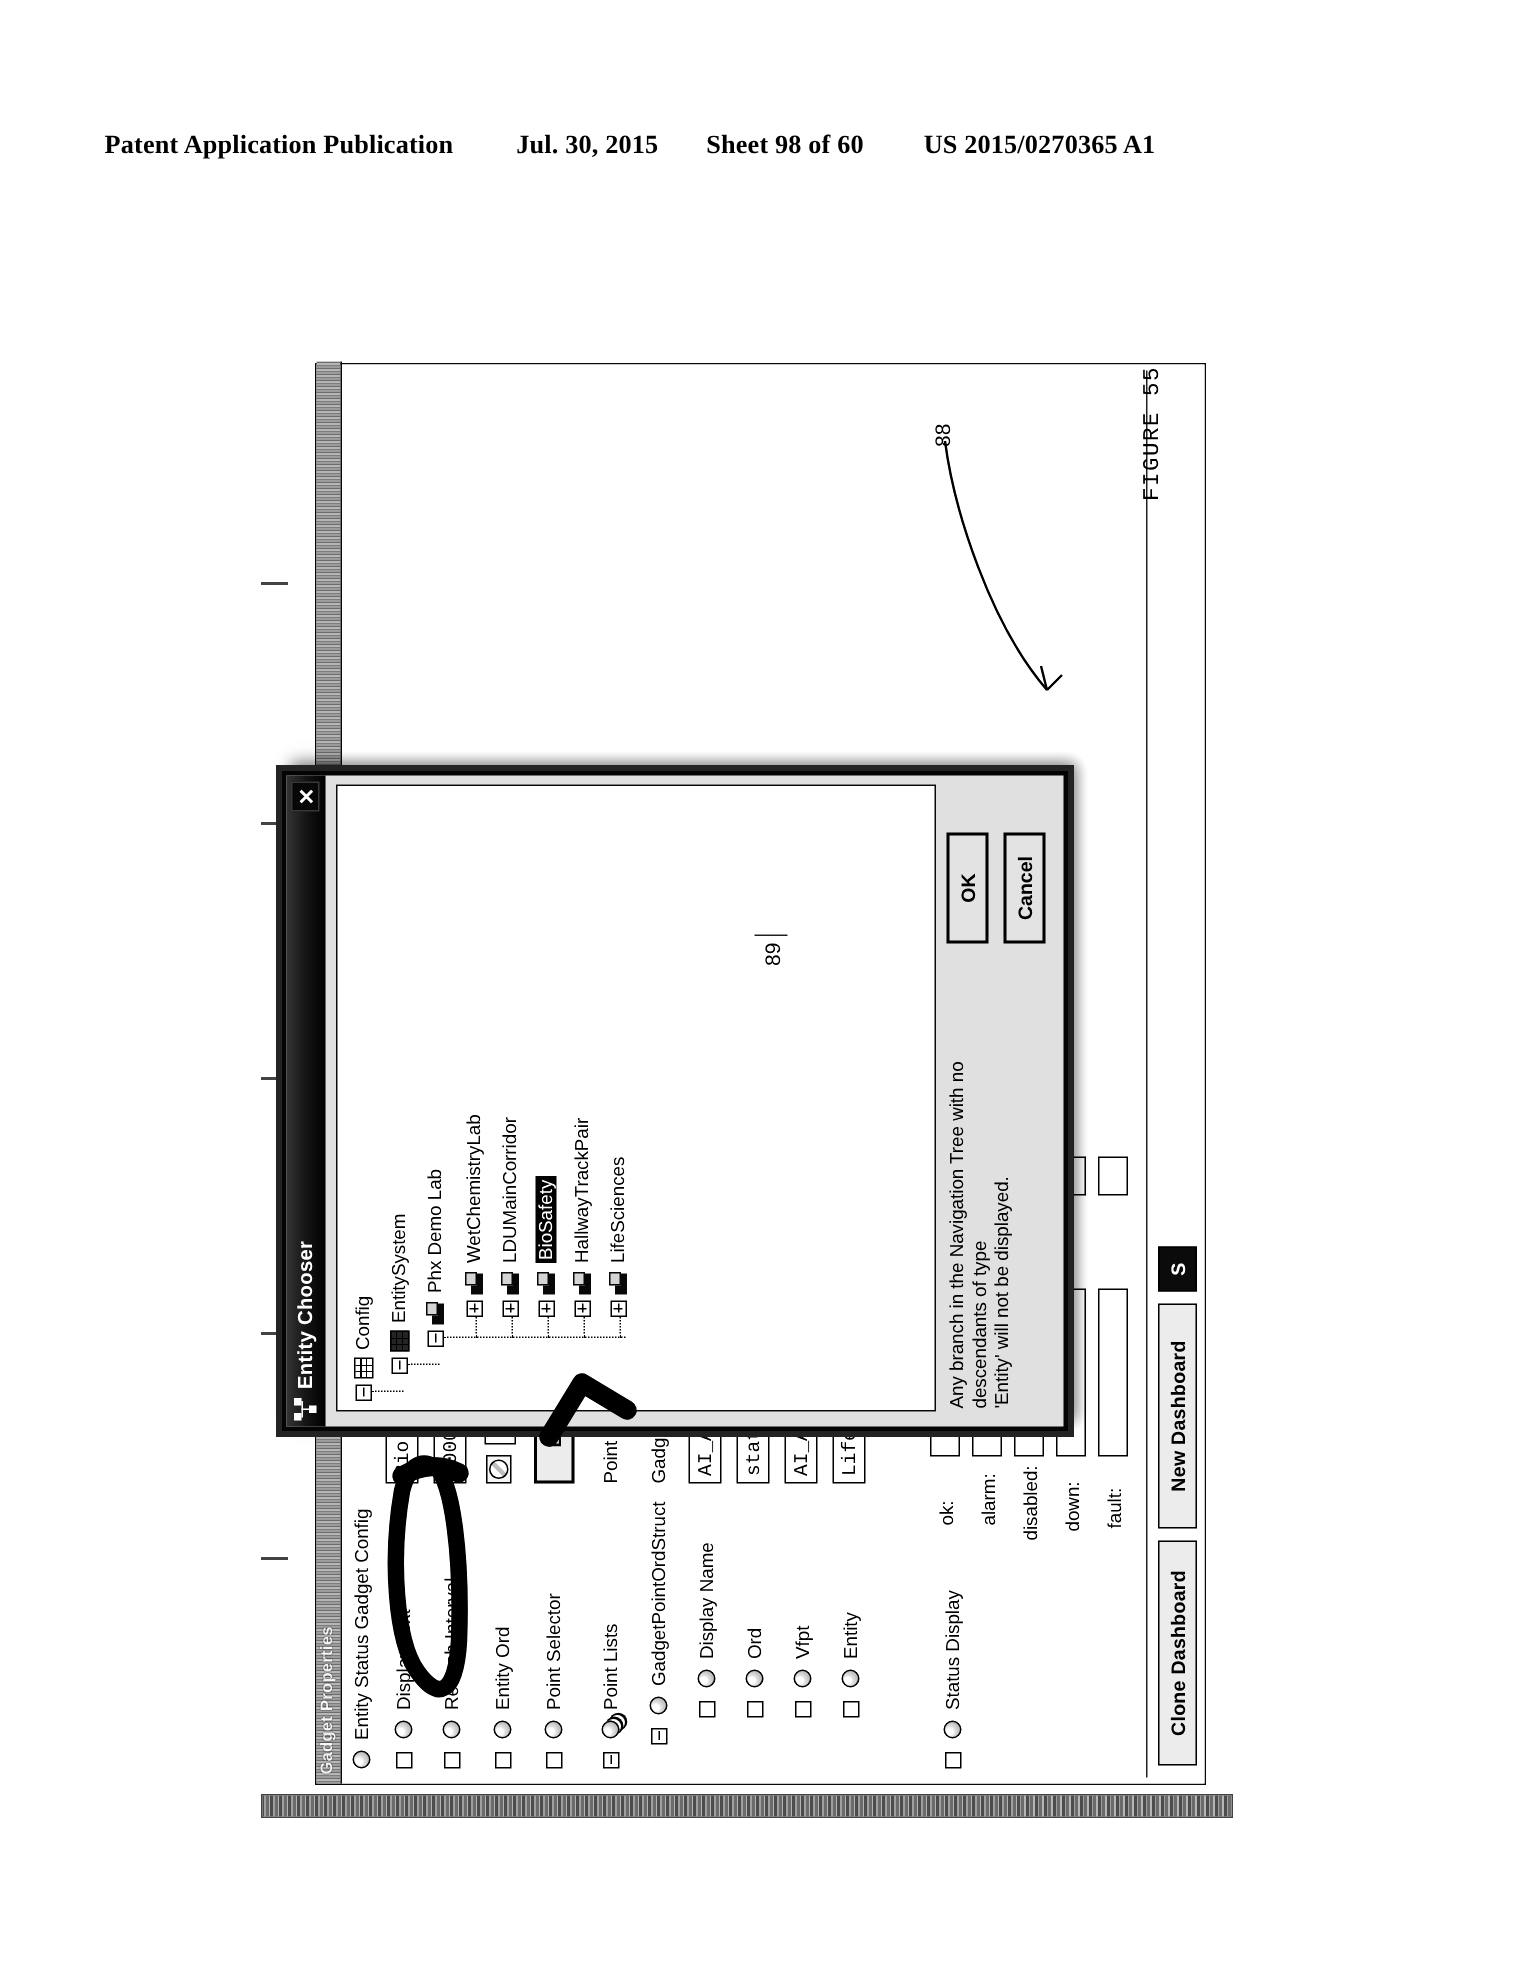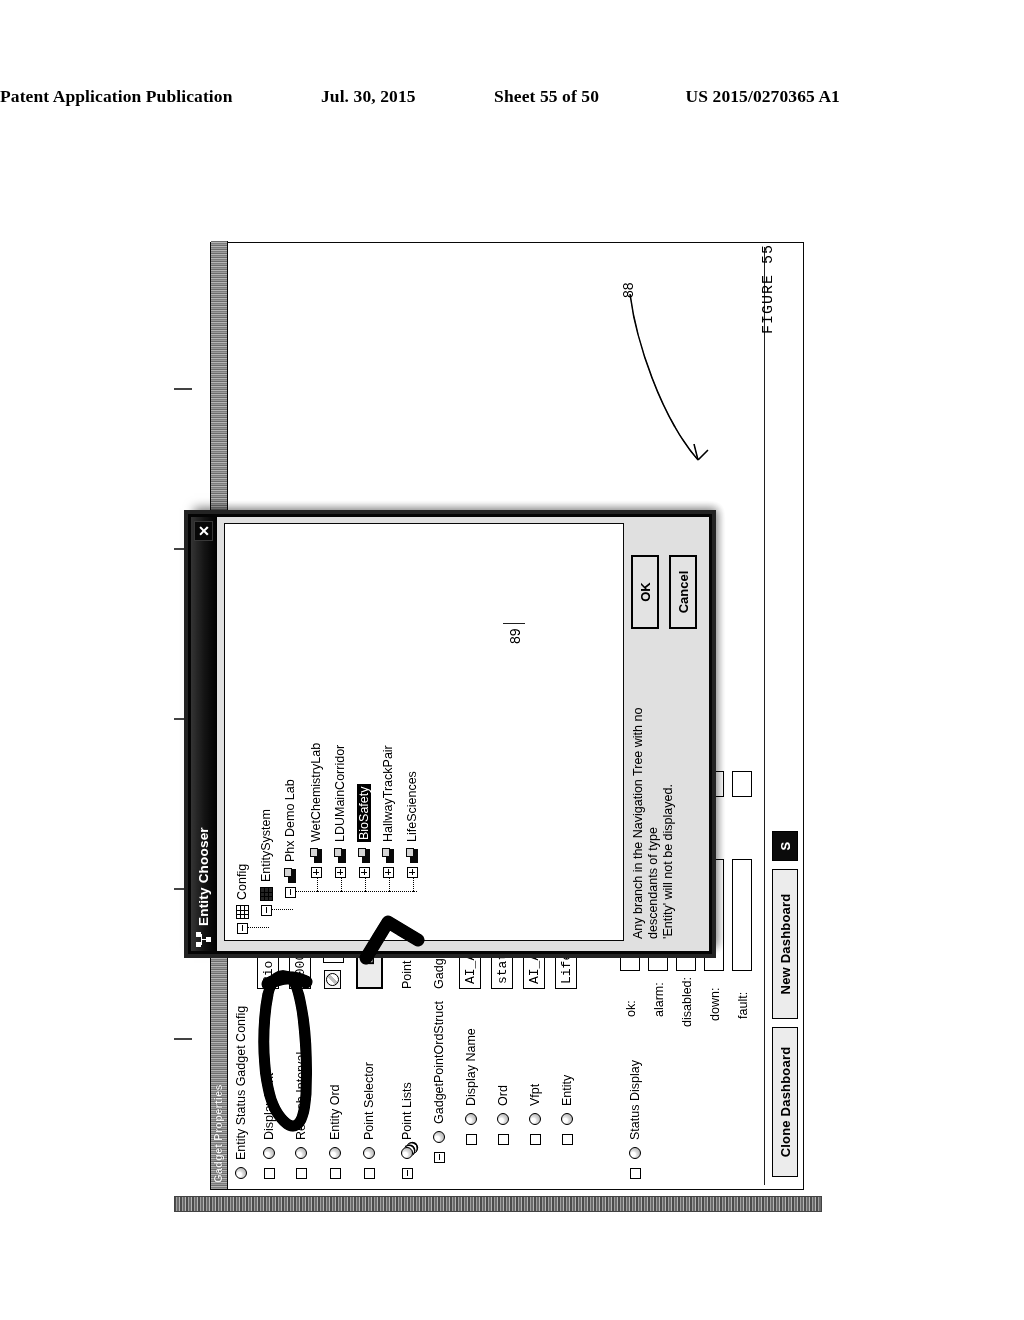--- a/index.html
+++ b/index.html
@@ -9,21 +9,21 @@
     background:#ffffff;
     font-family:"Liberation Serif", serif;
     color:#000;
     overflow:hidden;
     position:relative;
   }
 
   
   .page-header{
     position:absolute;left:0;top:86px;width:840px;
-    display:flex;justify-content:space-between;align-items:baseline;
+    display:flex;justify-content:center;align-items:baseline;
     font-family:"Liberation Serif", serif;
     font-weight:bold;font-size:17.5px;letter-spacing:.1px;
     white-space:nowrap;
   }
   .page-header .ph1{margin-right:42px;}
   .page-header .ph2{margin-right:32px;}
   .page-header .ph3{margin-right:40px;}
 
   
   
@@ -277,21 +277,21 @@
     font-family:"Liberation Sans", sans-serif;
     font-size:14px;white-space:nowrap;
   }
 </style>
 </head>
 <body>
 
 <div class="page-header">
   <span class="ph1">Patent Application Publication</span>
   <span class="ph2">Jul. 30, 2015</span>
-  <span class="ph3">Sheet 55 of 50</span>
+  <span class="ph3">Sheet 98 of 60</span>
   <span>US 2015/0270365 A1</span>
 </div>
 
 <div id="fig-stage" class="scan">
 
   <div class="left-strip"></div>
   <div class="top-tick" style="left:150px;"></div>
   <div class="top-tick" style="left:300px;"></div>
   <div class="top-tick" style="left:470px;"></div>
   <div class="top-tick" style="left:640px;"></div>

